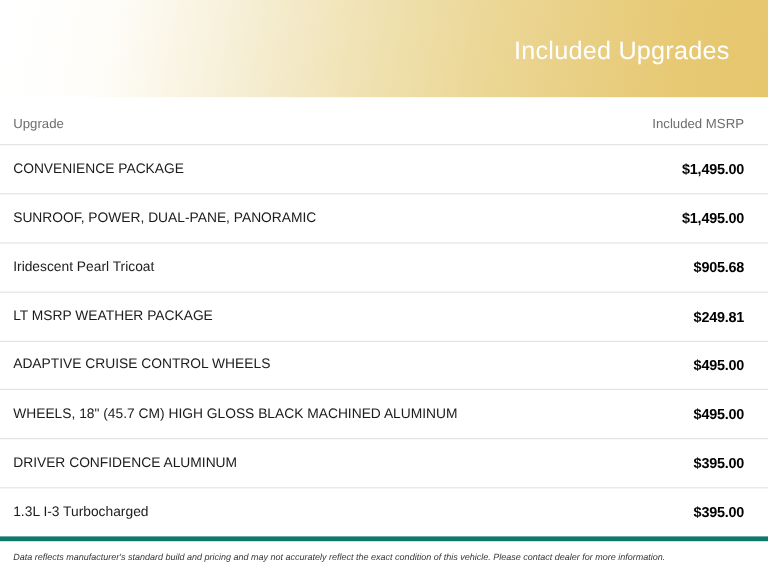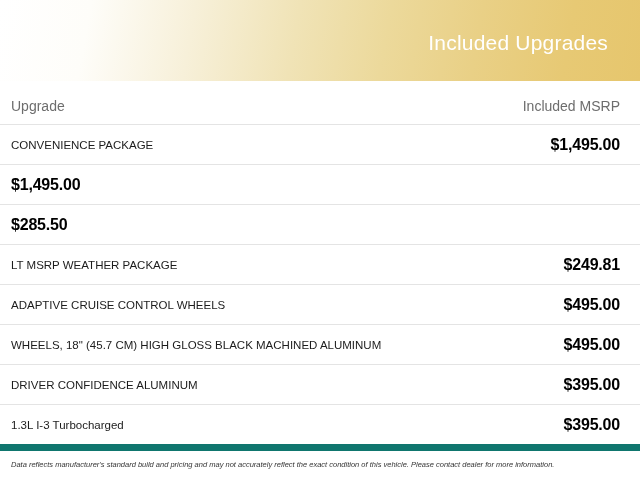--- a/index.html
+++ b/index.html
@@ -48,21 +48,21 @@
     line-height: 1;
     padding-top: 4px;
   }
 
   
   .col-head {
     display: flex;
     align-items: baseline;
     justify-content: space-between;
     padding: 17px 20px 10px 11px;
-    font-size: 14px;
+    font-size: 11px;
     color: #6d6d6d;
     font-weight: 400;
   }
   .col-head .left { text-align: left; }
   .col-head .right { text-align: right; }
 
   
   .rows {
     flex: 1 1 auto;
     display: flex;
@@ -80,30 +80,30 @@
   .row:first-child { border-top: 1px solid #e4e4e4; }
   .row-name {
     font-size: 11.5px;
     color: #1c1c1c;
     font-weight: 400;
     line-height: 14px;
     max-width: 420px;
     padding-right: 10px;
   }
   .row-price {
-    font-size: 16px;
+    font-size: 12px;
     color: #000000;
     font-weight: bold;
     white-space: nowrap;
     letter-spacing: -0.2px;
   }
 
   
   .footnote {
-    border-top: 7px solid #0f766e;
+    border-top: 4px solid #0f766e;
     padding: 8px 20px 10px 11px;
     font-size: 7.5px;
     font-style: italic;
     color: #343434;
     line-height: 11px;
   }
 </style>
 </head>
 <body>
 
@@ -119,25 +119,27 @@
   </div>
 
   <div class="rows">
 
     <div class="row">
       <div class="row-name">CONVENIENCE PACKAGE</div>
       <div class="row-price">$1,495.00</div>
     </div>
 
     <div class="row">
+      <div class="row-name">SUNROOF, POWER, DUAL-PANE, PANORAMIC</div>
       <div class="row-price">$1,495.00</div>
     </div>
 
     <div class="row">
-      <div class="row-price">$285.50</div>
+      <div class="row-name">Iridescent Pearl Tricoat</div>
+      <div class="row-price">$905.68</div>
     </div>
 
     <div class="row">
       <div class="row-name">LT MSRP WEATHER PACKAGE</div>
       <div class="row-price">$249.81</div>
     </div>
 
     <div class="row">
       <div class="row-name">ADAPTIVE CRUISE CONTROL WHEELS</div>
       <div class="row-price">$495.00</div>

